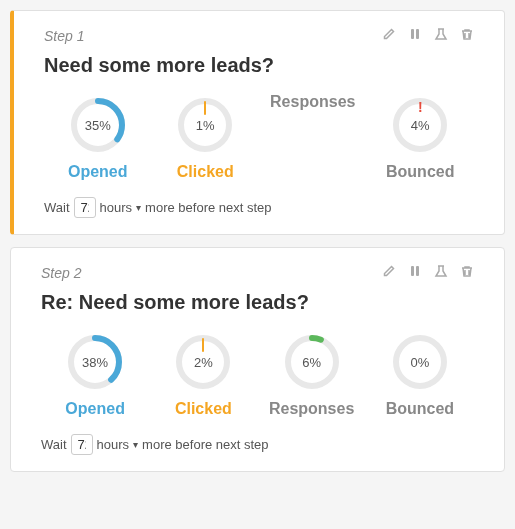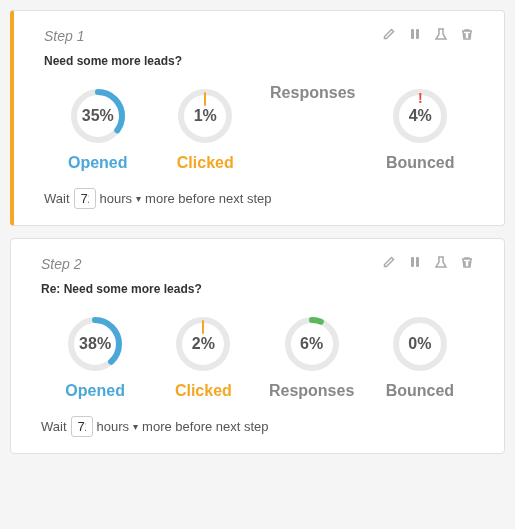--- a/index.html
+++ b/index.html
@@ -38,21 +38,21 @@
       align-items: center;
     }
 
     .action-icon {
       color: #aaa;
       font-size: 14px;
       cursor: pointer;
     }
 
     .step-title {
-      font-size: 12px;
+      font-size: 20px;
       font-weight: 600;
       color: #333;
       margin-bottom: 16px;
     }
 
     .metrics-row {
       display: flex;
       gap: 0;
       margin-bottom: 16px;
       justify-content: flex-start;
@@ -70,23 +70,23 @@
       height: 64px;
       position: relative;
       margin-bottom: 6px;
     }
 
     .donut-label {
       position: absolute;
       top: 50%;
       left: 50%;
       transform: translate(-50%, -50%);
-      font-size: 16px;
-      color: #555;
-      font-weight: 700;
+      font-size: 13px;
+      color: #555;
+      font-weight: 400;
     }
 
     .metric-name {
       font-size: 16px;
       font-weight: 600;
     }
 
     .metric-name.opened { color: #4aa8d8; }
     .metric-name.clicked { color: #f5a623; }
     .metric-name.responses { color: #888; }

